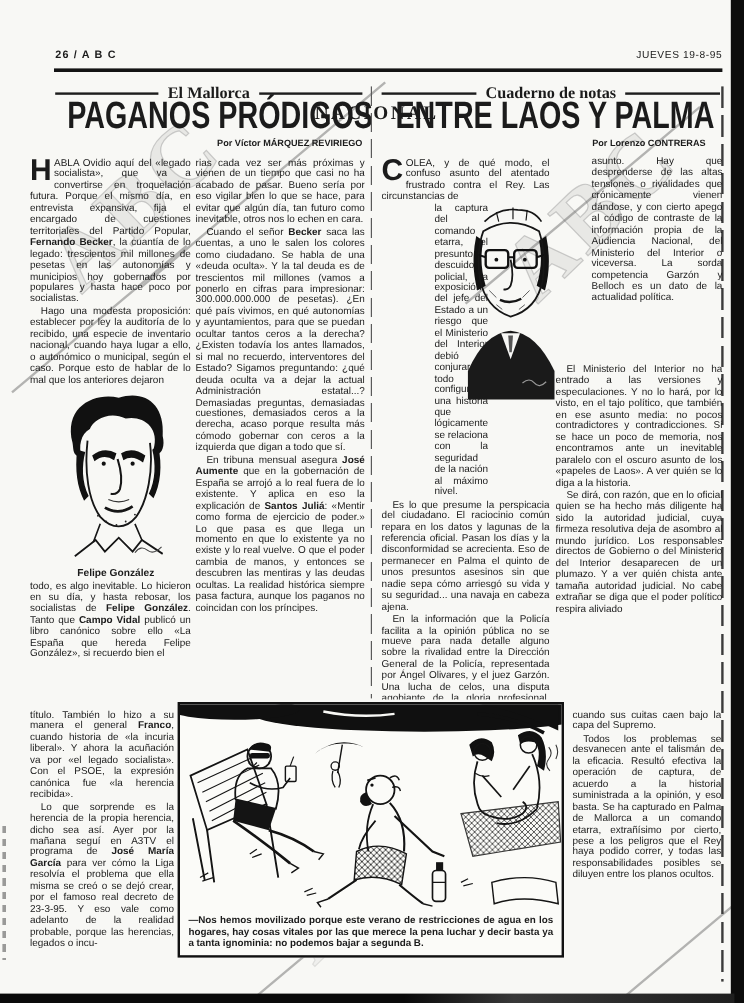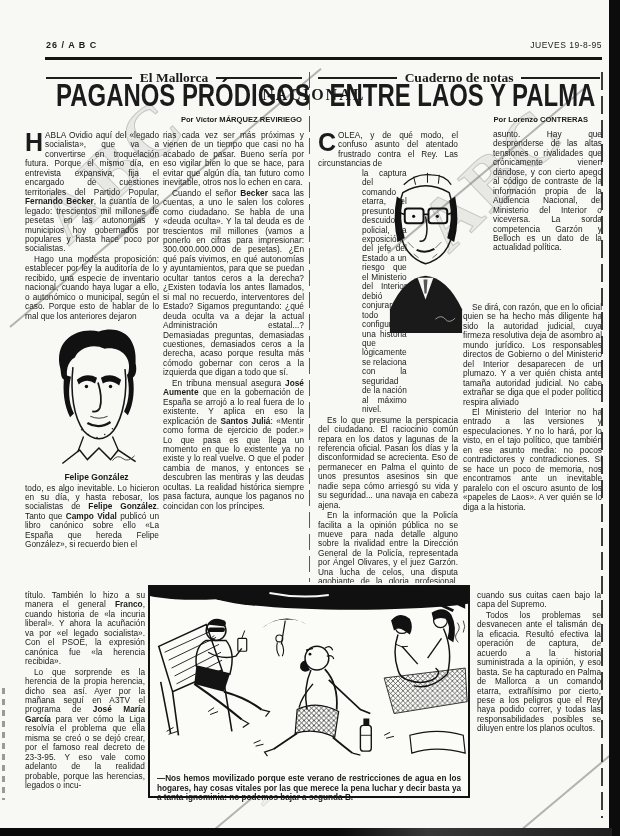--- a/index.html
+++ b/index.html
@@ -50,21 +50,21 @@
   #col4b{left:477px;top:590px;width:124px;height:222px;}
   
   .felipe-fig{height:148px;margin:3px 0 1px 0;}
   .felipe-fig svg{display:block;margin-left:20px;}
   .photo-caption{font-size:8.5px;font-weight:bold;text-align:center;margin:1px 0 3px 0;text-indent:0;}
   .minister-fig{position:absolute;left:384px;top:158px;width:84px;height:178px;}
   
   .cartoon-box{position:absolute;left:148px;top:585px;width:322px;height:213px;border:2px solid #111;
         background:#fbfbf8;box-sizing:border-box;}
   .cartoon-box svg{display:block;}
-  .cartoon-caption{font-size:8.2px;font-weight:bold;line-height:9.6px;text-align:justify;padding:1px 7px 0 7px;margin-top:12px;}
+  .cartoon-caption{font-size:8.2px;font-weight:bold;line-height:9.6px;text-align:justify;padding:1px 7px 0 7px;}
   .left-marginalia{position:absolute;left:2px;top:688px;width:3px;height:112px;
         background:repeating-linear-gradient(rgba(60,60,60,.5) 0 6px,transparent 6px 11px);}
 </style>
 </head>
 <body>
 
 <div id="page">
 
   <div class="wm" style="left:28px;top:128px;">ABC</div>
   <div class="wm" style="left:408px;top:136px;">ABC</div>
@@ -154,22 +154,22 @@
     </div>
     <p>Es lo que presume la perspicacia del ciudadano. El raciocinio común repara en los datos y lagunas de la referencia oficial. Pasan los días y la disconformidad se acrecienta. Eso de permanecer en Palma el quinto de unos presuntos asesinos sin que nadie sepa cómo arriesgó su vida y su seguridad... una navaja en cabeza ajena.</p>
     <p>En la información que la Policía facilita a la opinión pública no se mueve para nada detalle alguno sobre la rivalidad entre la Dirección General de la Policía, representada por Ángel Olivares, y el juez Garzón. Una lucha de celos, una disputa agobiante de la gloria profesional, oculta y conturba los verdaderos objetivos de la seguridad misma. Se dirá que ello es rutinario. Pero es también, por parte de quien sea, un manio-</p>
   </div>
 
   <div class="col" id="col4">
     <div class="wraprow" style="min-height:172px;">
       <div class="spacer" style="width:30px;height:172px;"></div>
       <div class="wtxt" style="width:109px;">asunto. Hay que desprenderse de las altas tensiones o rivalidades que crónicamente vienen dándose, y con cierto apego al código de contraste de la información propia de la Audiencia Nacional, del Ministerio del Interior o viceversa. La sorda competencia Garzón y Belloch es un dato de la actualidad política.</div>
     </div>
+    <p>El Ministerio del Interior no ha entrado a las versiones y especulaciones. Y no lo hará, por lo visto, en el tajo político, que también en ese asunto media: no pocos contradictores y contradicciones. Si se hace un poco de memoria, nos encontramos ante un inevitable paralelo con el oscuro asunto de los «papeles de Laos». A ver quién se lo diga a la historia.</p>
     <p>Se dirá, con razón, que en lo oficial quien se ha hecho más diligente ha sido la autoridad judicial, cuya firmeza resolutiva deja de asombro al mundo jurídico. Los responsables directos de Gobierno o del Ministerio del Interior desaparecen de un plumazo. Y a ver quién chista ante tamaña autoridad judicial. No cabe extrañar se diga que el poder político respira aliviado</p>
-    <p>El Ministerio del Interior no ha entrado a las versiones y especulaciones. Y no lo hará, por lo visto, en el tajo político, que también en ese asunto media: no pocos contradictores y contradicciones. Si se hace un poco de memoria, nos encontramos ante un inevitable paralelo con el oscuro asunto de los «papeles de Laos». A ver quién se lo diga a la historia.</p>
   </div>
 
   <div class="minister-fig">
     <svg width="84" height="178" viewBox="0 0 85 178">
       <path d="M20,26 Q32,14 48,16 Q62,16 68,26" fill="none" stroke="#161616" stroke-width="1.4"></path>
       <path d="M30,18 L32,26 M44,14 L44,24 M56,16 L55,25" stroke="#161616" stroke-width="1"></path>
       <path d="M13,38 Q8,62 14,84 L21,80 Q15,60 19,42 Z" fill="#111"></path>
       <path d="M72,38 Q77,62 71,84 L64,80 Q70,60 66,42 Z" fill="#111"></path>
       <path d="M19,34 Q42,20 66,34 Q72,52 69,76 Q64,100 42,106 Q21,99 16,74 Q13,50 19,34 Z" fill="none" stroke="#161616" stroke-width="1.5"></path>
       <rect x="21" y="50" width="19" height="15" rx="3" fill="none" stroke="#111" stroke-width="2"></rect>

